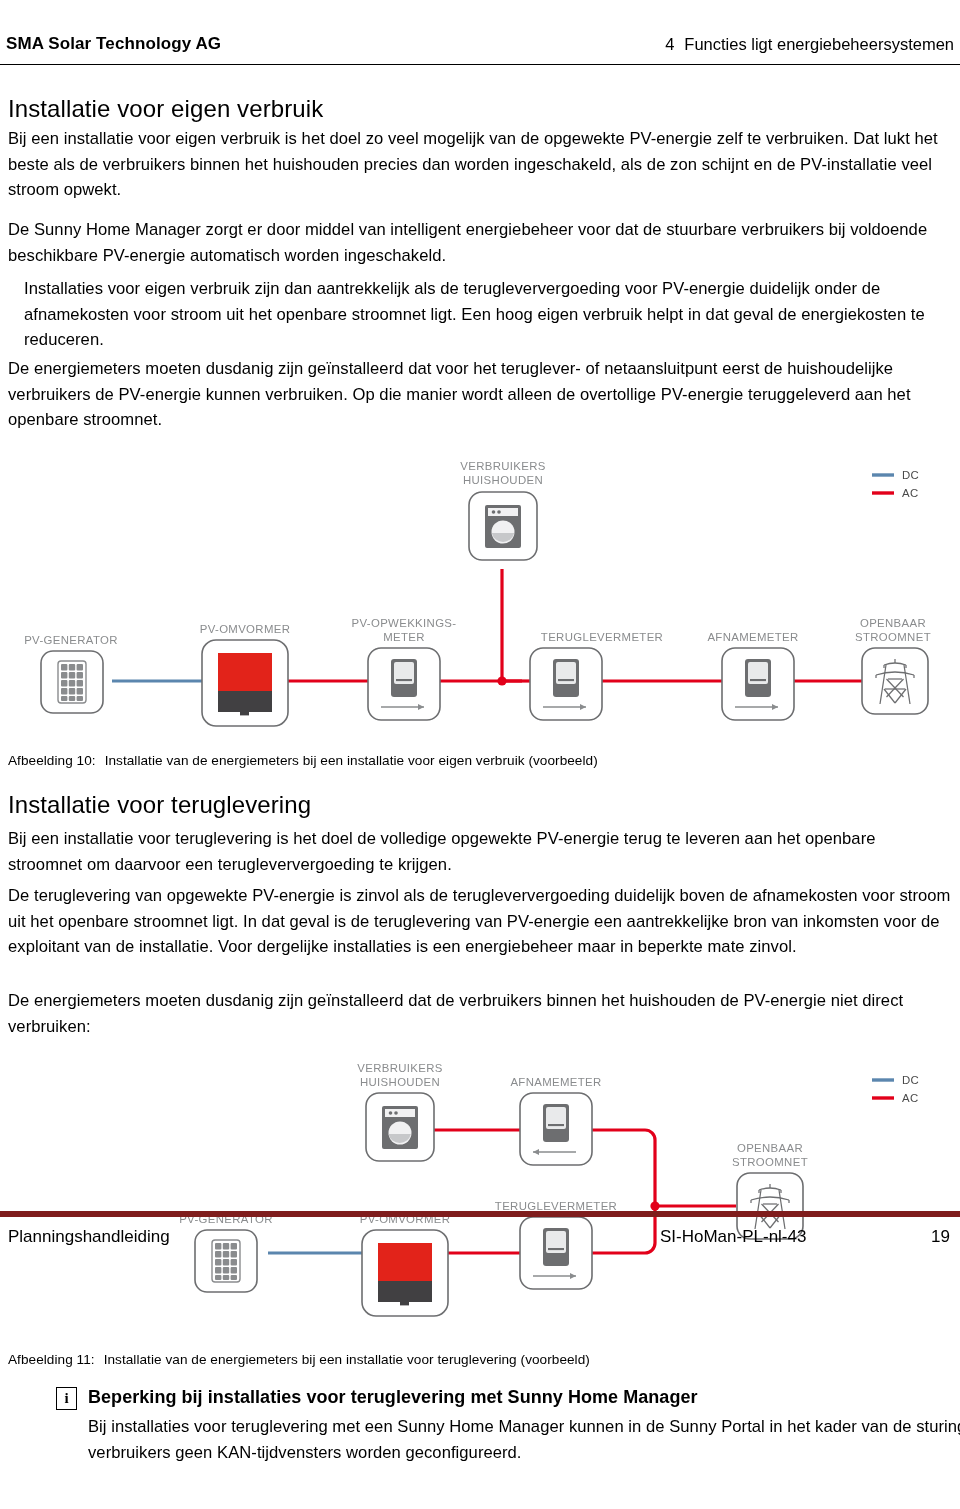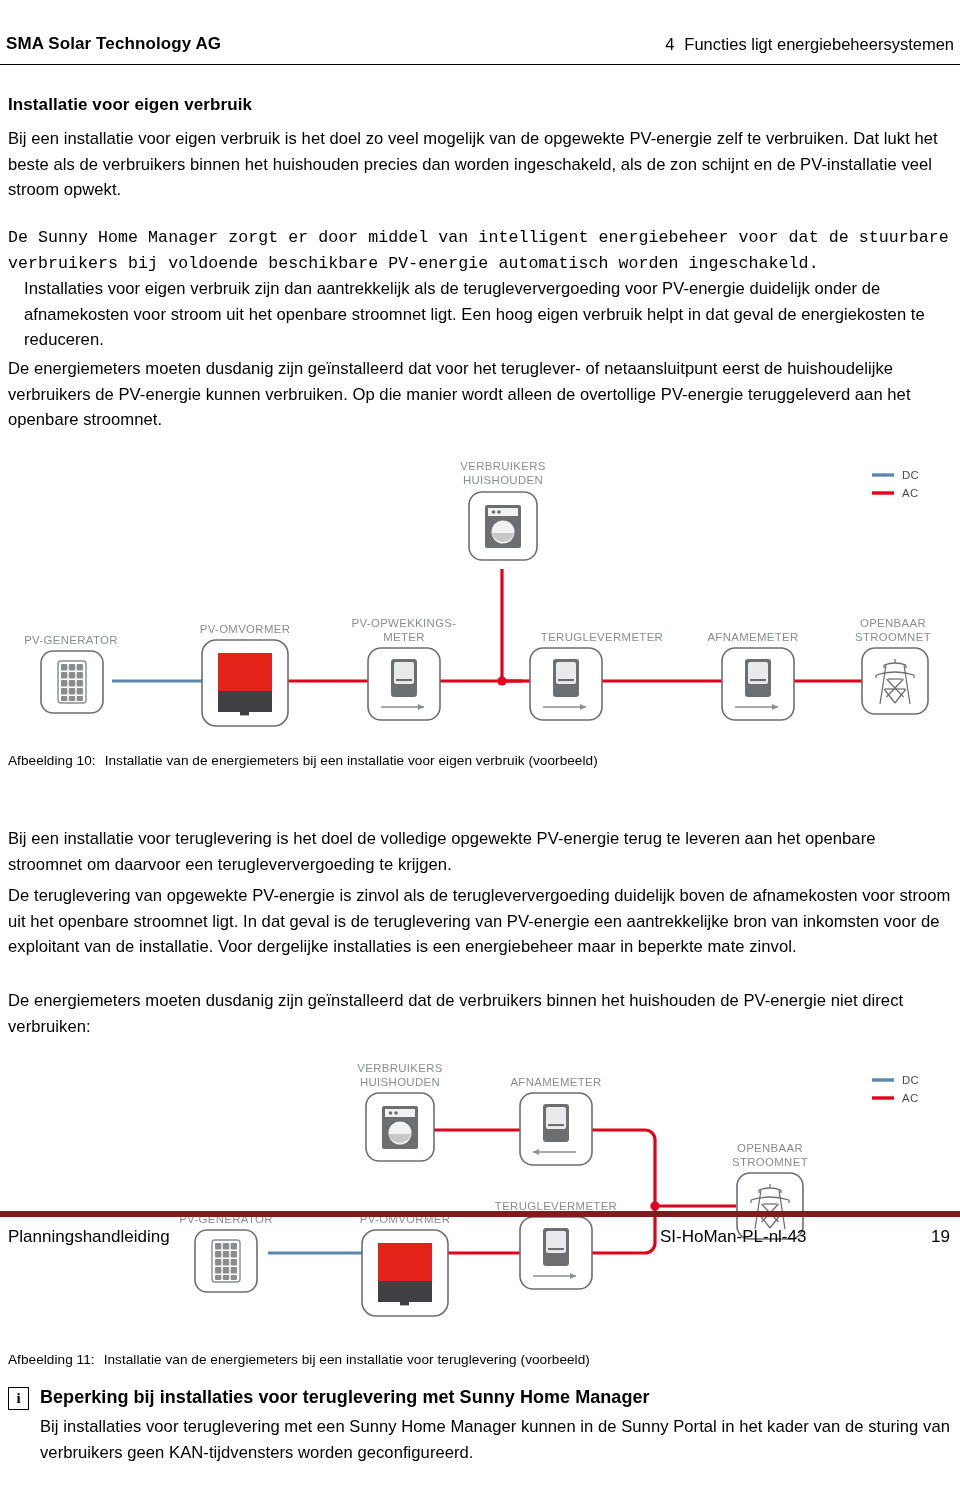--- a/index.html
+++ b/index.html
@@ -7,21 +7,21 @@
     margin: 0; padding: 0;
     background: #ffffff;
   }
   body {
     width: 960px; height: 1509px;
     position: relative;
     font-family: "Liberation Sans", sans-serif;
     color: #000000;
     overflow: hidden;
   }
-  .page { position: relative; width: 960px; height: 1222px; }
+  .page { position: relative; width: 960px; height: 1222px; padding-left: 48px; }
 
   
   .runhead {
     position: absolute; left: 0; top: 0; width: 960px; height: 32px;
     border-bottom: 1px solid #000;
     display: flex; align-items: flex-start; justify-content: space-between;
     padding: 0 6px;
   }
   .runhead-left {
     font-size: 17px; font-weight: bold; letter-spacing: .1px;
@@ -29,21 +29,21 @@
   }
   .runhead-right {
     font-size: 16.5px; line-height: 22px; white-space: nowrap;
   }
   .runhead-right .secnum { margin-right: 10px; }
 
   
   .content { position: absolute; left: 8px; top: 0; width: 944px; }
 
   h2.sec {
-    font-size: 17px; font-weight: bold; margin: 0;
+    font-size: 24px; font-weight: normal; margin: 0;
     letter-spacing: .1px;
   }
   p.body {
     font-size: 16.6px; line-height: 25.5px; margin: 0;
     text-align: left; letter-spacing: .05px;
   }
   .caption {
     font-size: 13.6px; line-height: 20px; margin: 0;
     letter-spacing: .05px;
   }
@@ -112,21 +112,21 @@
     </div>
   </div>
 
   <div class="content" style="top:62px;">
     <h2 class="sec">Installatie voor eigen verbruik</h2>
   </div>
 
   <div class="content" style="top:93px;">
     <p class="body">Bij een installatie voor eigen verbruik is het doel zo veel mogelijk van de opgewekte PV-energie zelf te verbruiken. Dat lukt het beste als de verbruikers binnen het huishouden precies dan worden ingeschakeld, als de zon schijnt en de PV-installatie veel stroom opwekt.</p>
   </div>
-  <div class="content" style="top:192px;font-family:Liberation Mono, monospace;">
+  <div class="content" style="top:184px;">
     <p class="body">De Sunny Home Manager zorgt er door middel van intelligent energiebeheer voor dat de stuurbare verbruikers bij voldoende beschikbare PV-energie automatisch worden ingeschakeld.</p>
   </div>
   <div class="content" style="top:243px;margin-left:16px;">
     <p class="body">Installaties voor eigen verbruik zijn dan aantrekkelijk als de terugleververgoeding voor PV-energie duidelijk onder de afnamekosten voor stroom uit het openbare stroomnet ligt. Een hoog eigen verbruik helpt in dat geval de energiekosten te reduceren.</p>
   </div>
   <div class="content" style="top:323px;">
     <p class="body">De energiemeters moeten dusdanig zijn geïnstalleerd dat voor het teruglever- of netaansluitpunt eerst de huishoudelijke verbruikers de PV-energie kunnen verbruiken. Op die manier wordt alleen de overtollige PV-energie teruggeleverd aan het openbare stroomnet.</p>
   </div>
 
   <div class="figure" style="top:418px; left:0; width:960px; height:282px;">
@@ -260,20 +260,23 @@
       </g>
     </svg>
   </div>
 
   <div class="content" style="top:718px;">
     <p class="caption">
       <span class="capnum">Afbeelding 10:</span><span class="captext">Installatie van de energiemeters bij een installatie voor eigen verbruik (voorbeeld)</span>
     </p>
   </div>
 
+  <div class="content" style="top:758px;">
+    <h2 class="sec">Installatie voor teruglevering</h2>
+  </div>
   <div class="content" style="top:850px;">
     <p class="body">De teruglevering van opgewekte PV-energie is zinvol als de terugleververgoeding duidelijk boven de afnamekosten voor stroom uit het openbare stroomnet ligt. In dat geval is de teruglevering van PV-energie een aantrekkelijke bron van inkomsten voor de exploitant van de installatie. Voor dergelijke installaties is een energiebeheer maar in beperkte mate zinvol.</p>
   </div>
   <div class="content" style="top:793px;">
     <p class="body">Bij een installatie voor teruglevering is het doel de volledige opgewekte PV-energie terug te leveren aan het openbare stroomnet om daarvoor een terugleververgoeding te krijgen.</p>
   </div>
   <div class="content" style="top:955px;">
     <p class="body">De energiemeters moeten dusdanig zijn geïnstalleerd dat de verbruikers binnen het huishouden de PV-energie niet direct verbruiken:</p>
   </div>
 

